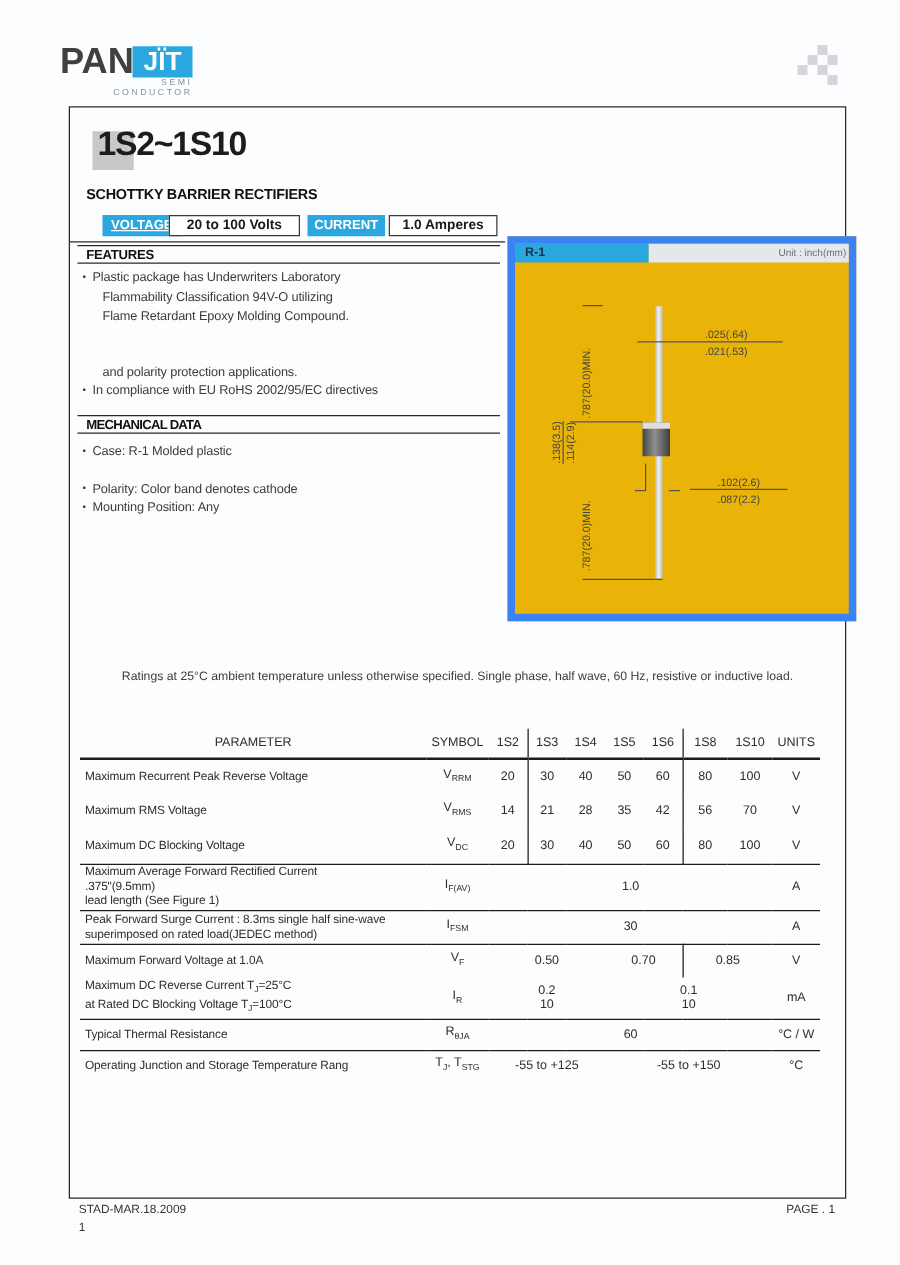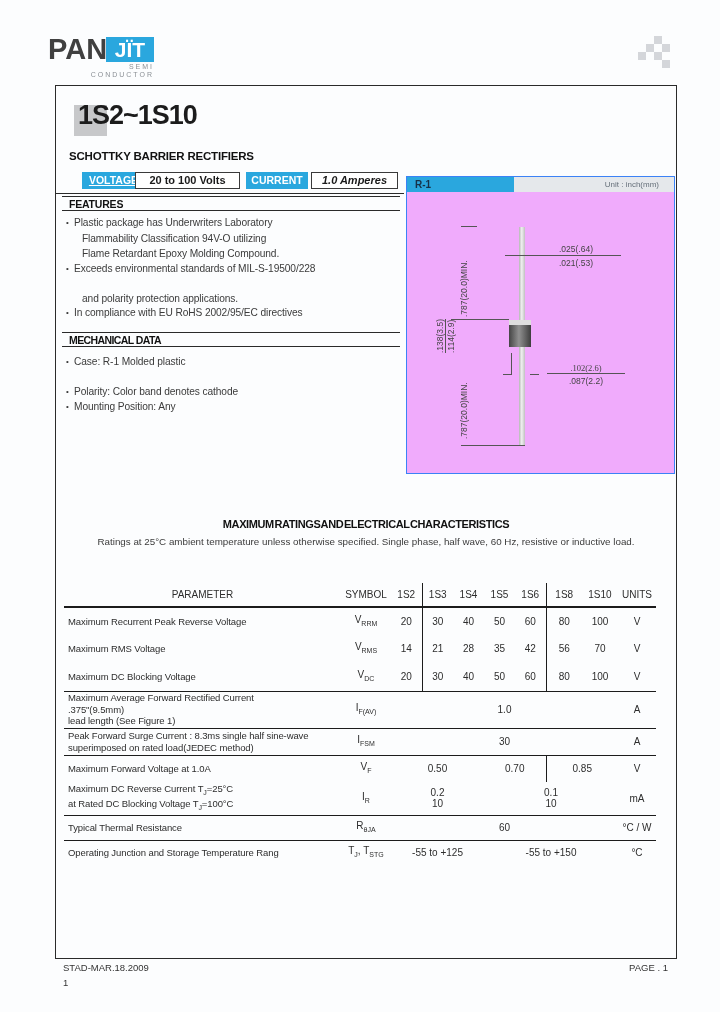--- a/index.html
+++ b/index.html
@@ -28,25 +28,25 @@
          font-weight:bold;text-align:center;line-height:17px;}
   .valbox{position:absolute;top:86px;height:15px;border:1px solid #3a3a3a;background:#fff;color:#1a1a1a;
           font-size:11px;font-weight:bold;text-align:center;line-height:15px;}
 
   .secline{position:absolute;height:1px;background:#2a2a2a;left:6px;width:338px;}
   .sectitle{position:absolute;left:13px;font-size:10.5px;font-weight:bold;color:#111;letter-spacing:-0.2px;}
   .bline{position:absolute;left:10px;width:336px;font-size:10.2px;color:#3b3b3b;letter-spacing:-0.1px;white-space:nowrap;}
   .bline .blt{display:inline-block;width:8px;font-size:8px;vertical-align:1px;}
 
   
-  .pkg{position:absolute;left:350px;top:90px;width:267px;height:296px;border:1px solid #3b82f6;background:#f0abfc;}
+  .pkg{position:absolute;left:350px;top:103px;width:267px;height:296px;border:6px solid #3b82f6;background:#eab308;}
   .pkg-bar-blue{position:absolute;left:0;top:0;width:107px;height:15px;background:#2aa7de;
                 color:#163249;font-size:10px;font-weight:bold;line-height:15px;padding-left:8px;box-sizing:border-box;}
   .pkg-bar-gray{position:absolute;left:107px;top:0;width:160px;height:15px;background:#e5e8eb;color:#66707a;
-                font-size:8px;line-height:15px;text-align:right;padding-right:15px;box-sizing:border-box;}
+                font-size:8px;line-height:15px;text-align:right;padding-right:2px;box-sizing:border-box;}
   .lead{position:absolute;left:112px;top:50px;width:6px;height:218px;
         background:linear-gradient(90deg,#b5b5b5,#f0f0f0 45%,#c0c0c0);}
   .dbody{position:absolute;left:102px;top:143px;width:22px;height:27px;
          background:linear-gradient(90deg,#454545,#909090 45%,#3d3d3d);}
   .dband{position:absolute;left:102px;top:143px;width:22px;height:5px;background:#dedede;}
   .rot{position:absolute;transform:rotate(-90deg);transform-origin:0 0;font-size:8.5px;color:#444;white-space:nowrap;}
   .pline{position:absolute;background:#555;}
   .frac-top{border-bottom:1px solid #555;}
   .dimstack{position:absolute;text-align:center;font-size:8.5px;color:#444;}
 
@@ -94,32 +94,31 @@
 
   <div class="frame">
 
     <div class="title-gray"></div>
     <div class="part-title">1S2~1S10</div>
     <div class="family">SCHOTTKY BARRIER RECTIFIERS</div>
 
     <div class="badge" style="left:26px;width:63px;text-decoration:underline;">VOLTAGE</div>
     <div class="valbox" style="left:79px;width:103px;">20 to 100 Volts</div>
     <div class="badge" style="left:190px;width:62px;">CURRENT</div>
-    <div class="valbox" style="left:255px;width:85px;font-style:italic;">1.0 Amperes</div>
+    <div class="valbox" style="left:255px;width:85px;">1.0 Amperes</div>
 
     <div class="hline" style="left:0;top:107px;width:348px;"></div>
 
     <div class="secline" style="top:110px;"></div>
     <div class="sectitle" style="top:112px;">FEATURES</div>
     <div class="secline" style="top:124px;"></div>
 
     <div class="bline" style="top:131px;"><span class="blt">•</span><span>Plastic package has Underwriters Laboratory</span></div>
     <div class="bline" style="top:147px;padding-left:8px;"><span class="blt"></span><span>Flammability Classification 94V-O utilizing</span></div>
     <div class="bline" style="top:162px;padding-left:8px;"><span class="blt"></span><span>Flame Retardant Epoxy Molding Compound.</span></div>
-    <div class="bline" style="top:177px;"><span class="blt">•</span><span>Exceeds environmental standards of MIL-S-19500/228</span></div>
     <div class="bline" style="top:207px;padding-left:8px;"><span class="blt"></span><span>and polarity protection applications.</span></div>
     <div class="bline" style="top:221px;"><span class="blt">•</span><span>In compliance with EU RoHS 2002/95/EC directives</span></div>
 
     <div class="secline" style="top:246px;"></div>
     <div class="sectitle" style="top:248px;letter-spacing:-0.6px;">MECHANICAL DATA</div>
     <div class="secline" style="top:260px;"></div>
 
     <div class="bline" style="top:270px;"><span class="blt">•</span><span>Case: R-1  Molded plastic</span></div>
     <div class="bline" style="top:300px;"><span class="blt">•</span><span>Polarity:  Color band denotes cathode</span></div>
     <div class="bline" style="top:315px;"><span class="blt">•</span><span>Mounting Position: Any</span></div>
@@ -141,29 +140,28 @@
       <div class="rot" style="left:28px;top:176px;">
         <div class="frac-top">.138(3.5)</div>
         <div>.114(2.9)</div>
       </div>
 
       <div class="rot" style="left:52px;top:262px;">.787(20.0)MIN.</div>
 
       <div class="pline" style="left:104px;top:176px;width:1px;height:21px;"></div>
       <div class="pline" style="left:96px;top:197px;width:9px;height:1px;"></div>
       <div class="pline" style="left:123px;top:197px;width:9px;height:1px;"></div>
-      <div class="dimstack frac-top" style="left:140px;top:186px;width:78px;font-family:Liberation Serif, serif;">.102(2.6)</div>
+      <div class="dimstack frac-top" style="left:140px;top:186px;width:78px;">.102(2.6)</div>
       <div class="dimstack" style="left:140px;top:199px;width:78px;">.087(2.2)</div>
 
       <div class="pline" style="left:54px;top:49px;width:16px;height:1px;"></div>
       <div class="pline" style="left:44px;top:142px;width:58px;height:1px;"></div>
       <div class="pline" style="left:54px;top:268px;width:64px;height:1px;"></div>
     </div>
 
-    <div class="rat-title">MAXIMUM RATINGS AND ELECTRICAL CHARACTERISTICS</div>
     <div class="rat-cond">Ratings at 25°C ambient temperature unless otherwise specified.  Single phase, half wave, 60 Hz, resistive or inductive load.</div>
 
     <table class="ratings-table">
       <colgroup>
         <col style="width:277px">
           <col style="width:50px">
         <col style="width:31px">
           <col style="width:31px">
           <col style="width:31px">
         <col style="width:31px">

